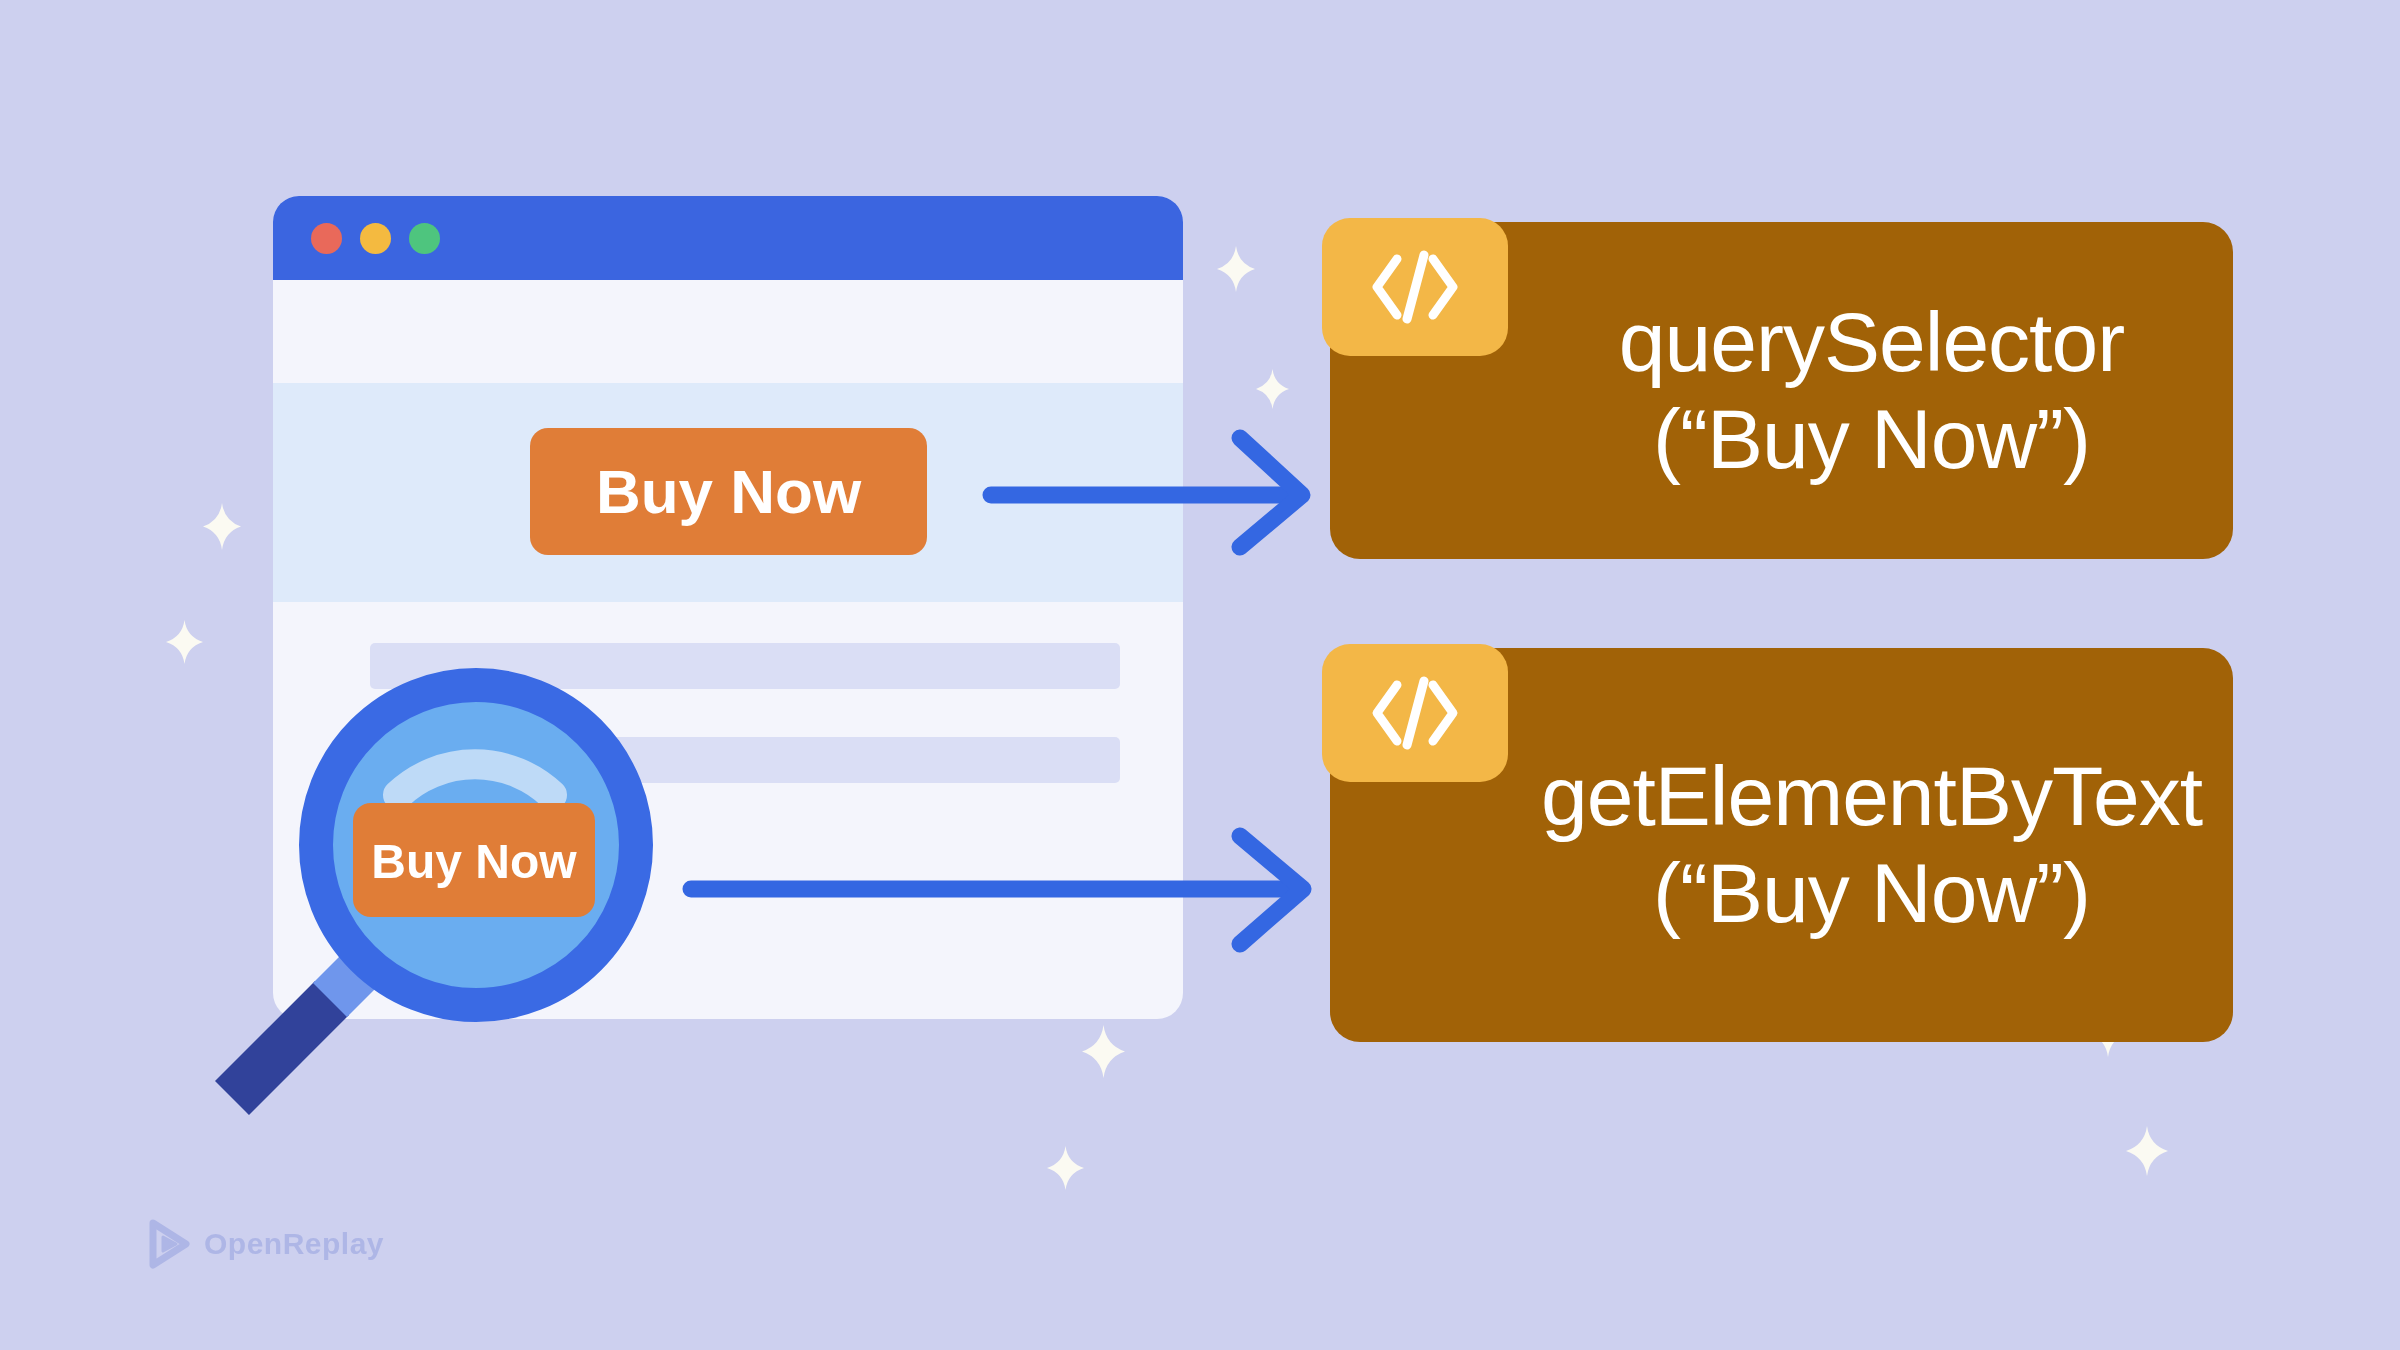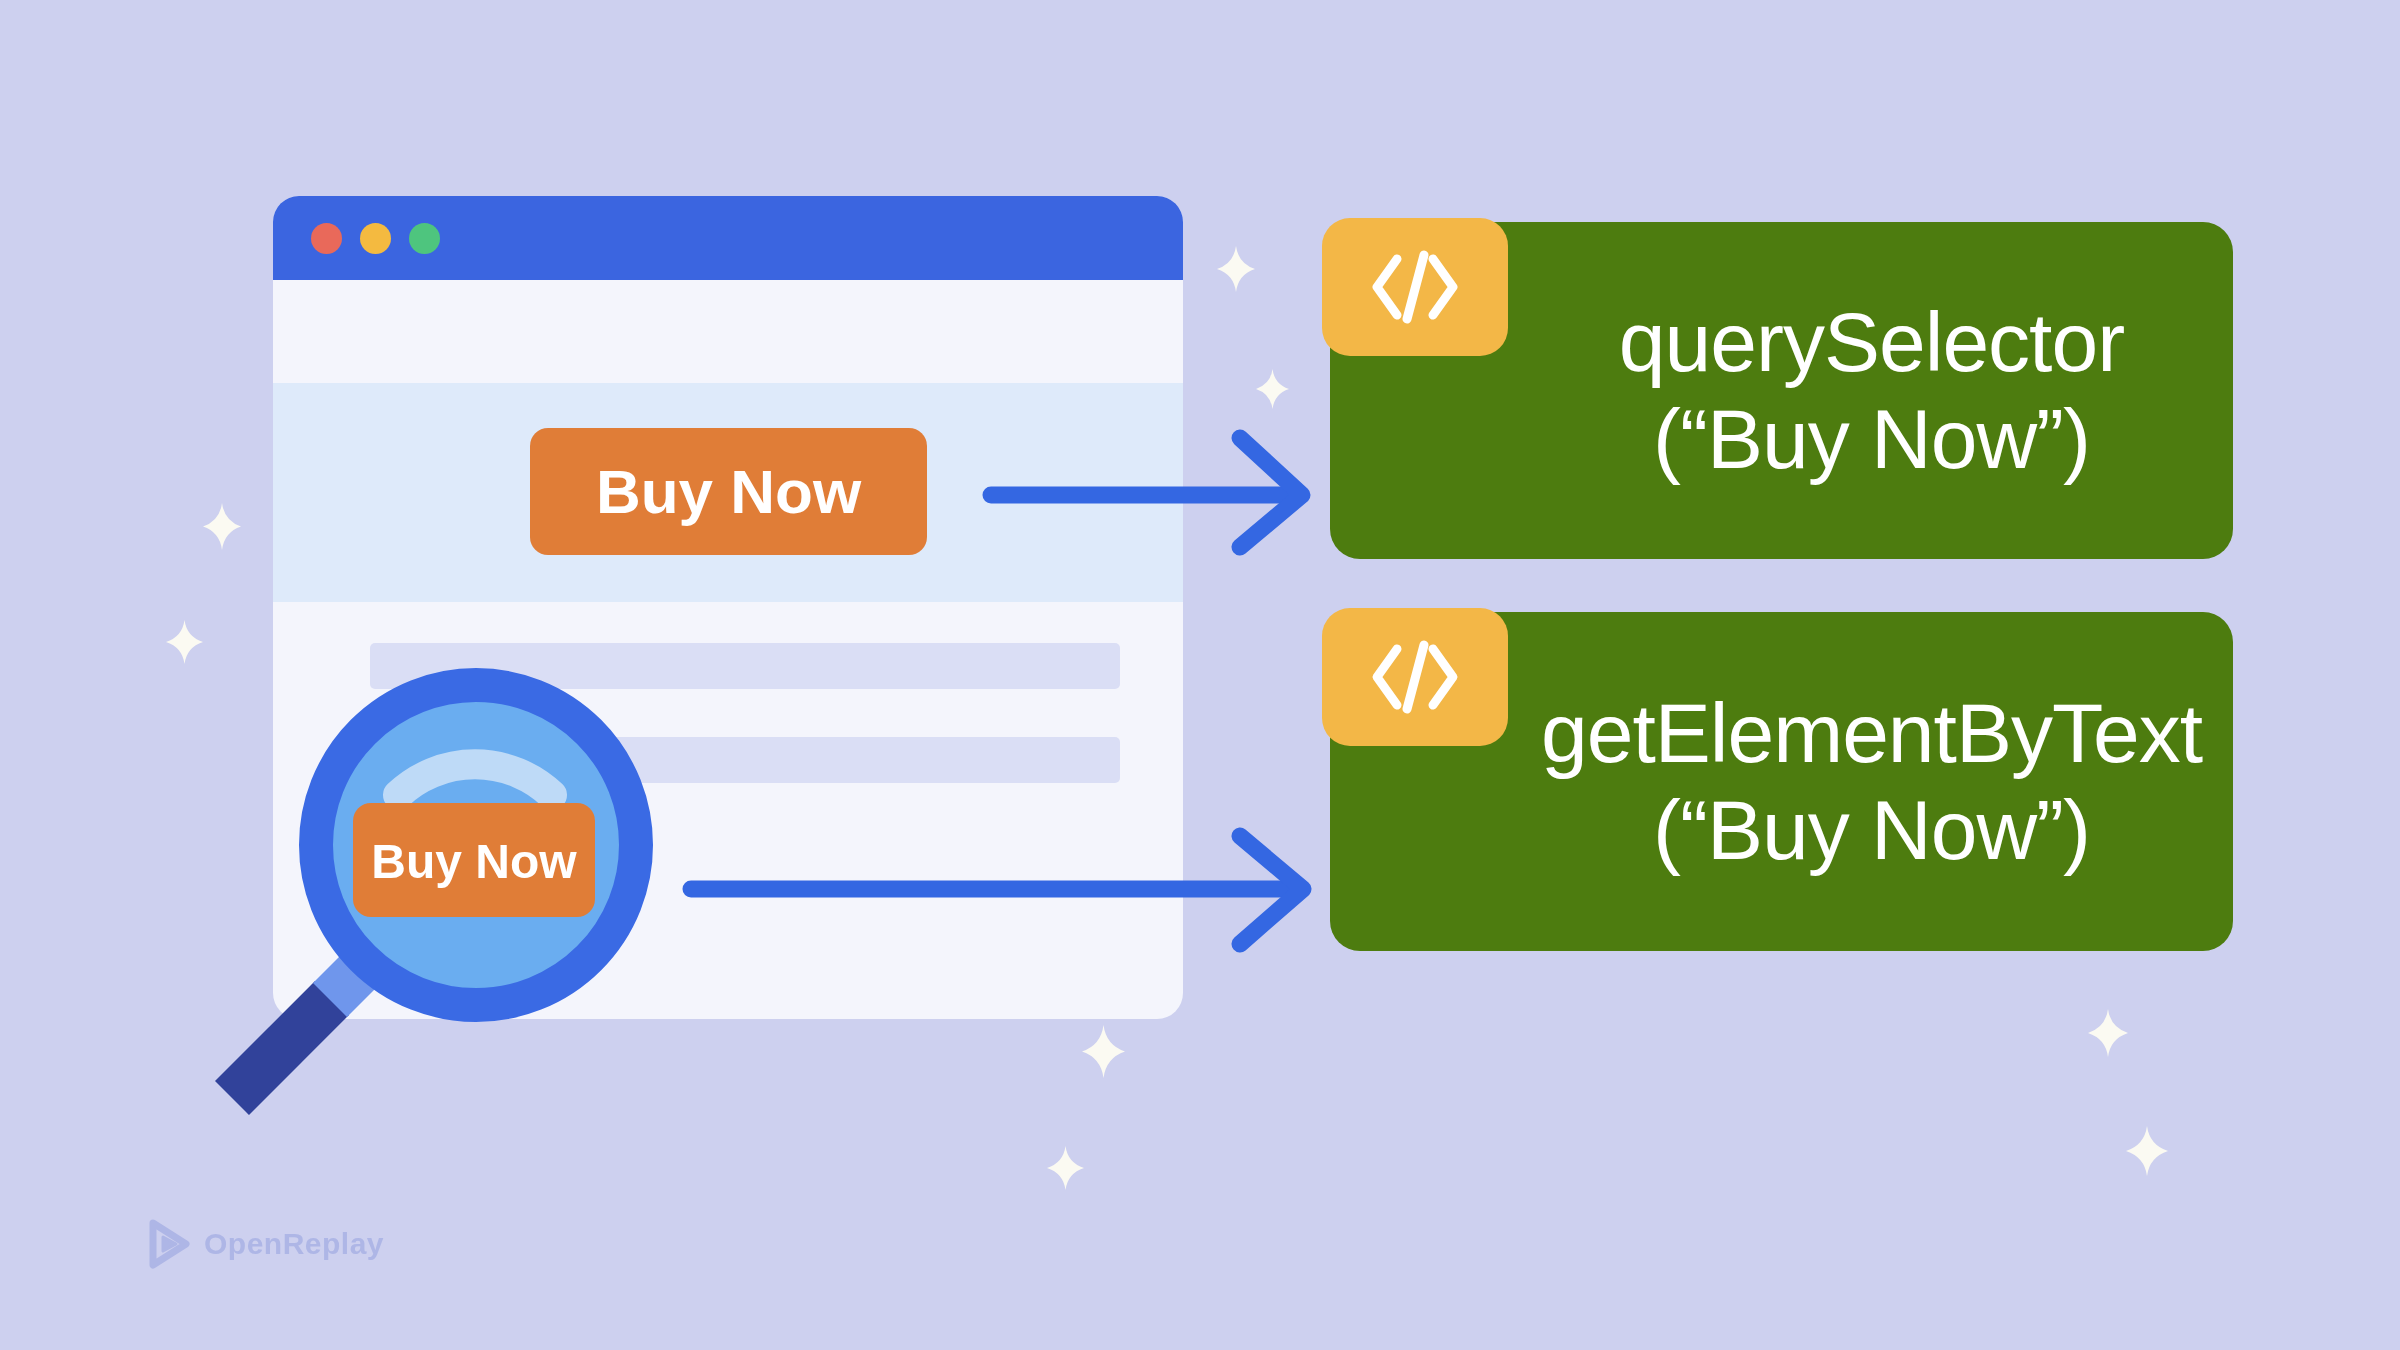--- a/index.html
+++ b/index.html
@@ -42,24 +42,24 @@
     width:397px;height:127px;border-radius:18px;
     background:#e07d37;
     display:flex;align-items:center;justify-content:center;
     color:#fff;font-size:62px;font-weight:bold;letter-spacing:0;
   }
   
   .layer{position:absolute;left:0;top:0;width:2400px;height:1350px;pointer-events:none;}
   
   .card{
     position:absolute;left:1330px;width:903px;
-    background:#4d7c0f;border-radius:30px;
+    background:#a16207;border-radius:30px;
   }
   .card.c1{top:222px;height:337px;}
-  .card.c2{top:612px;height:339px;}
+  .card.c2{top:648px;height:394px;}
   .badge{
     position:absolute;left:-8px;top:-4px;
     width:186px;height:138px;border-radius:28px;
     background:#f3b747;
     display:flex;align-items:center;justify-content:center;
   }
   .card-text{
     position:absolute;left:180px;right:0;top:0;bottom:0;
     display:flex;flex-direction:column;align-items:center;justify-content:center;
     color:#ffffff;font-size:84px;line-height:97px;letter-spacing:-1px;

